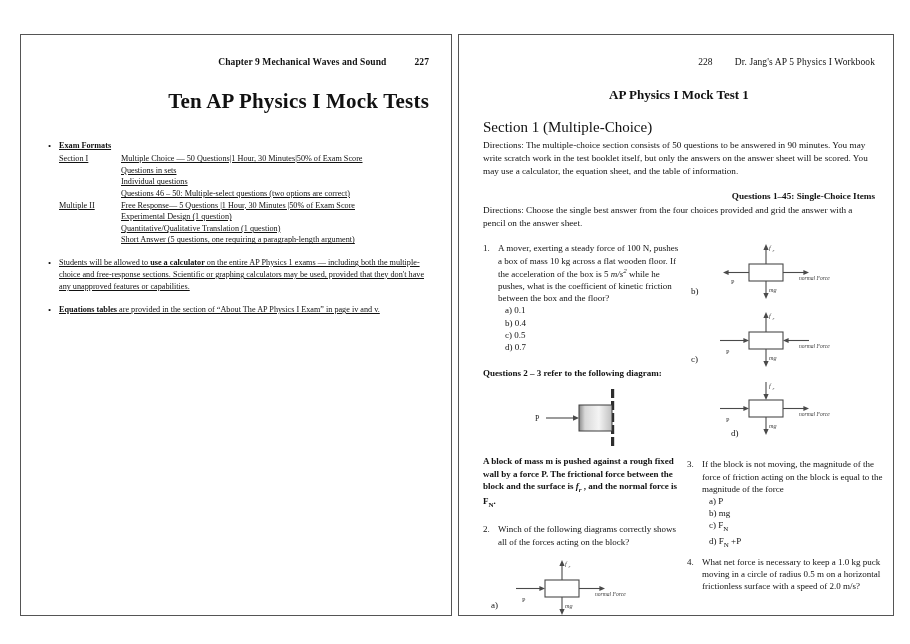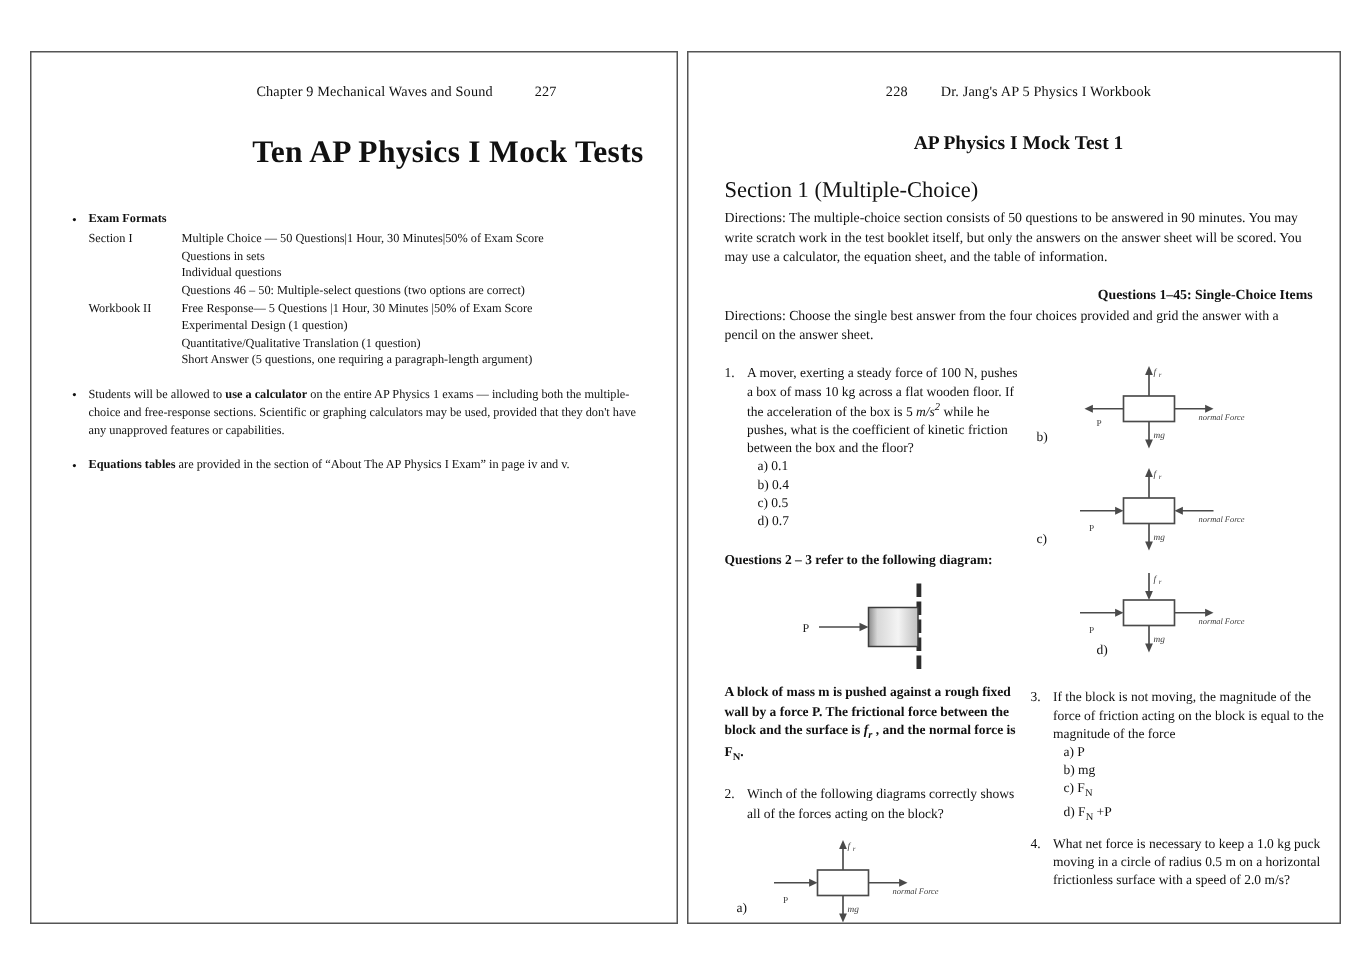--- a/index.html
+++ b/index.html
@@ -40,25 +40,26 @@
     width: 436px;
     padding: 22px 18px 10px 24px;
   }
 
   
   .runhead {
     font-size: 9.5px;
     letter-spacing: .1px;
   }
   .runhead-left {
-    text-align: center;
+    text-align: right;
     padding-left: 70px;
+    font-weight: bold;
   }
   .runhead-left .rh-chapter { margin-right: 28px; }
-  .runhead-right { text-align: center; }
+  .runhead-right { text-align: right; }
   .runhead-right .rh-pageno { margin-right: 22px; }
 
   .doc-title {
     text-align: right;
     font-size: 21px;
     font-weight: bold;
     margin-top: 22px;
     letter-spacing: .2px;
   }
 
@@ -74,21 +75,21 @@
   }
   .bullet-dot {
     width: 16px;
     flex: 0 0 16px;
     text-align: left;
     padding-left: 5px;
     box-sizing: border-box;
     font-size: 9px;
     line-height: 1.4;
   }
-  .bullet-body { flex: 1 1 auto; }
+  .bullet-body { flex: 1 1 auto; text-decoration: underline; }
 
   .fmt-table {
     margin-top: 1px;
     border-collapse: collapse;
   }
   .fmt-table td {
     vertical-align: top;
     padding: 0 0 0 0;
     font-size: 8.2px;
     line-height: 1.42;
@@ -199,21 +200,21 @@
             </tr>
             <tr>
               <td class="fmt-sec"></td>
               <td class="fmt-sub">Individual questions</td>
             </tr>
             <tr>
               <td class="fmt-sec"></td>
               <td class="fmt-sub">Questions 46 – 50: Multiple-select questions (two options are correct)</td>
             </tr>
             <tr>
-              <td class="fmt-sec">Workbook II</td>
+              <td class="fmt-sec">Multiple II</td>
               <td class="fmt-sub">Free Response— 5 Questions |1 Hour, 30 Minutes |50% of Exam Score</td>
             </tr>
             <tr>
               <td class="fmt-sec"></td>
               <td class="fmt-sub">Experimental Design (1 question)</td>
             </tr>
             <tr>
               <td class="fmt-sec"></td>
               <td class="fmt-sub">Quantitative/Qualitative Translation (1 question)</td>
             </tr>

